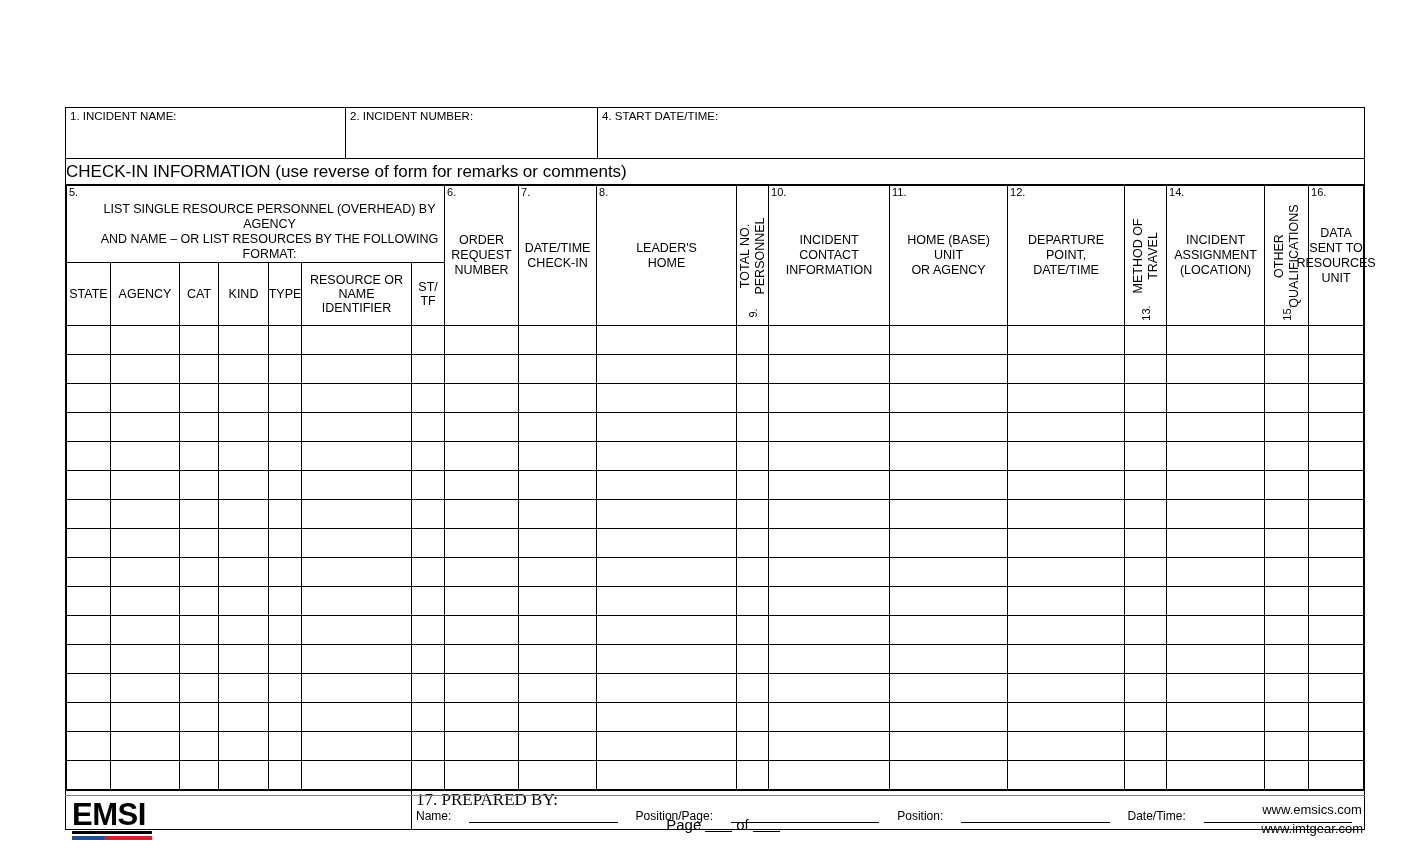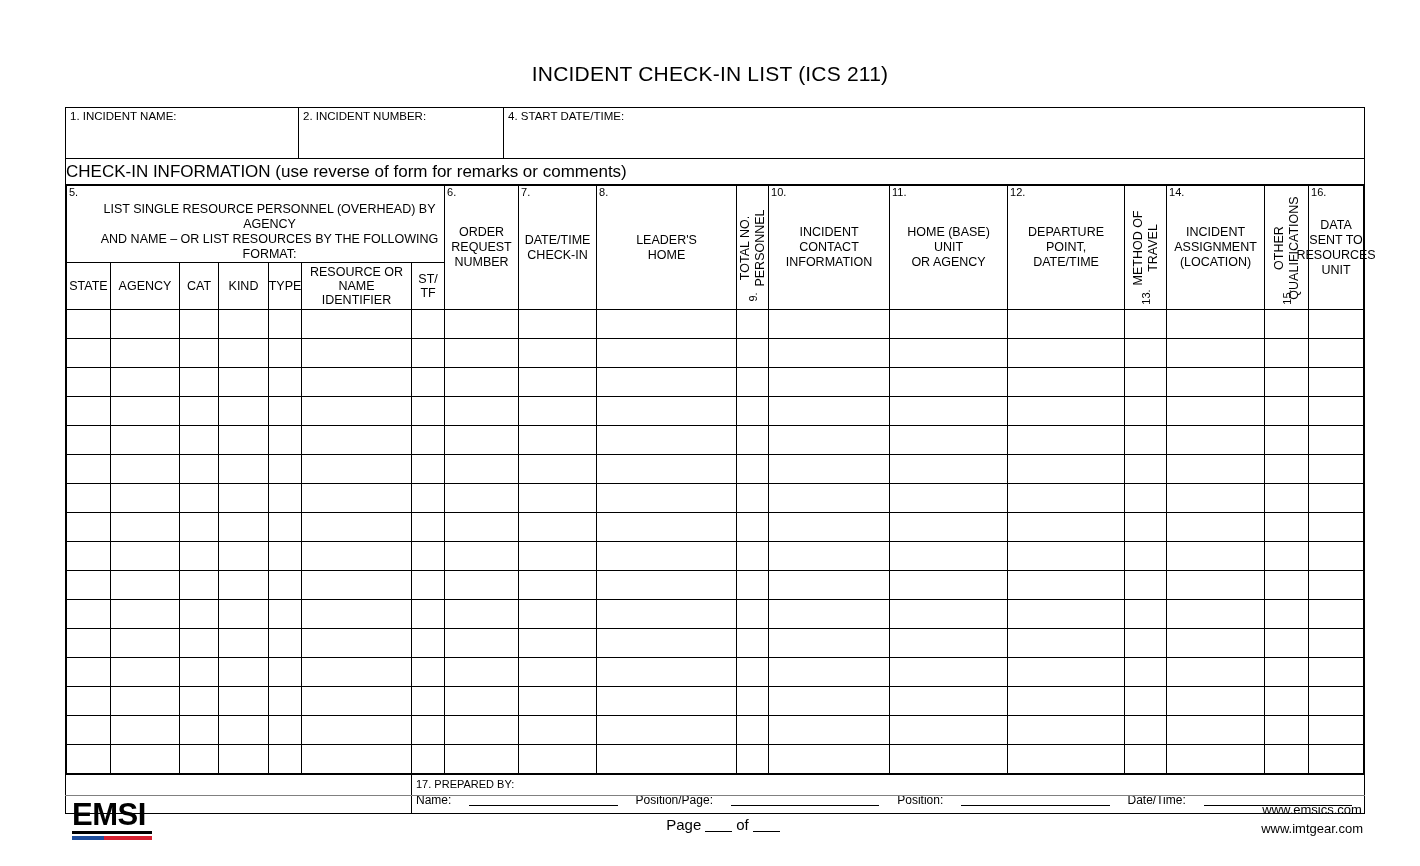--- a/index.html
+++ b/index.html
@@ -24,28 +24,28 @@
   .form-frame{
     position:absolute;
     left:65px; top:107px;
     width:1300px;
     border:1.6px solid #000;
     box-sizing:border-box;
     background:#fff;
   }
 
   
-  .hdr-row{display:flex; height:50px; border-bottom:1.6px solid #000;}
+  .hdr-row{display:flex; height:50px; border-bottom:1.6px solid #000;gap:32px;}
   .hdr-cell{
     box-sizing:border-box;
     padding:2px 3px 0 4px;
     font-size:11.5px;
     position:relative;
   }
-  .hdr-cell + .hdr-cell{border-left:1.6px solid #000;}
+  .hdr-cell + .hdr-cell{border-left:1.6px solid #000;margin-left:15px;}
   .c-incname{width:232px;}
   .c-incnum {width:205px;}
   .c-loc    {flex:1 1 auto;}
   .c-start  {width:205px;}
 
   .loc-line2{
     margin-top:3px;
     margin-left:14px;
     font-size:14.5px;
     display:flex; align-items:center; gap:0;
@@ -110,21 +110,21 @@
   }
 
   
   .g5{position:relative; height:70px; vertical-align:top !important;}
   .g5 .g5txt{
     padding-top:16px;
     font-size:12.5px; line-height:15px; text-align:center;padding-left:28px;
   }
 
   
-  tr.subhdr td{height:47px;}
+  tr.subhdr td{height:63px;}
   tr.subhdr .lbl{font-size:12.5px; line-height:14px;}
 
   
   .vcell{position:relative; height:117px;}
   .vtext{
     position:absolute;
     left:50%; top:50%;
     transform:translate(-50%,-50%) rotate(-90deg);
     transform-origin:center center;
     white-space:nowrap;
@@ -142,23 +142,23 @@
   }
 
   
   .thdr{position:relative; height:117px; vertical-align:middle !important;}
   .thdr .lbl{font-size:12.5px; line-height:15px;}
 
   
   .prep-row{display:flex; border-top:1.6px solid #000; height:38px;}
   .prep-blank{width:346px; border-right:1.6px solid #000; box-sizing:border-box;}
   .prep-main{flex:1 1 auto; position:relative; box-sizing:border-box; padding:2px 0 0 4px;}
-  .prep-title{font-size:11px; line-height:14px;}
+  .prep-title{font-size:17px; line-height:14px;font-family:Liberation Serif, serif;}
   .prep-fields{
-    display:flex; gap:12px;
+    display:flex; align-items:flex-end; gap:12px;
     font-size:12px; margin-top:2px; padding-right:6px;
   }
   .fl-label{flex:0 0 auto; white-space:nowrap;}
   .fl-rule{
     flex:1 1 auto;
     border-bottom:1.6px solid #000;
     height:12px;
     margin:0 6px;
   }
   .fl-rule.w1{max-width:235px;}
@@ -195,21 +195,20 @@
   .urls{
     position:absolute; right:57px; top:800px;
     text-align:center; font-size:13px; line-height:19px;
   }
 </style>
 </head>
 <body>
 
 <div class="page">
 
-  <div class="form-title">INCIDENT CHECK-IN LIST (ICS 211)</div>
 
   <div class="form-frame">
 
     <div class="hdr-row">
 
       <div class="hdr-cell c-incname">
         <span>1. INCIDENT NAME:</span>
       </div>
 
       <div class="hdr-cell c-incnum">

